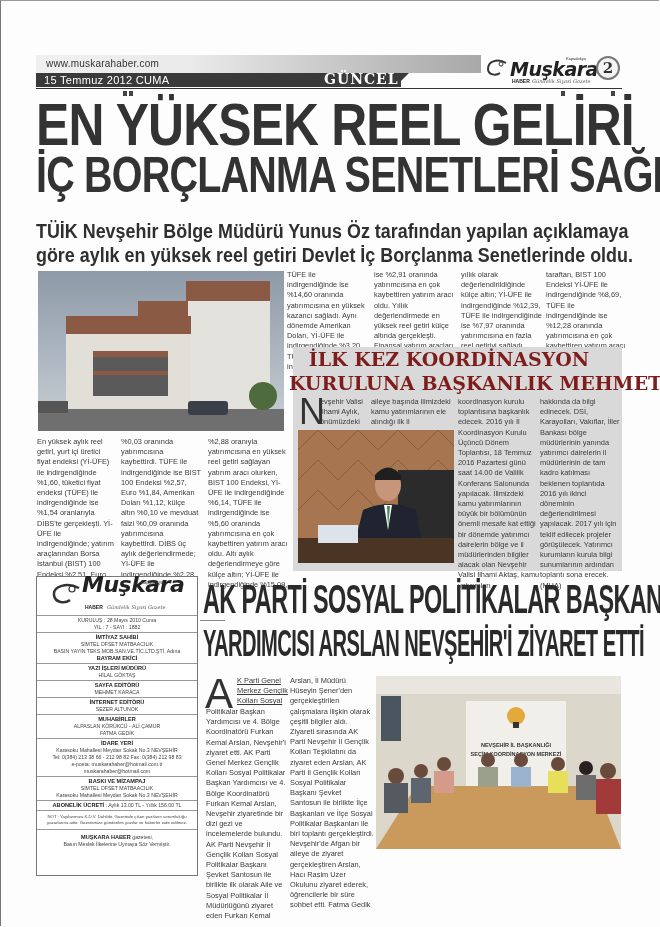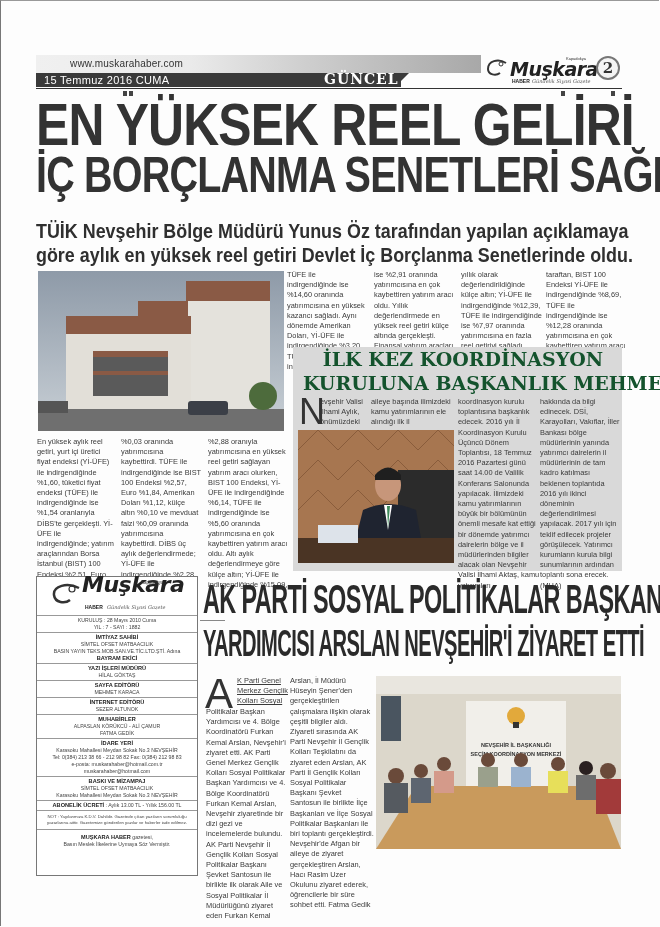--- a/index.html
+++ b/index.html
@@ -1,20 +1,20 @@
 <!DOCTYPE html>
 <html><head>
 <meta charset="utf-8">
 <style>
   html,body{margin:0;padding:0;}
   body{width:660px;height:927px;background:#fdfdfd;position:relative;overflow:hidden;font-family:"Liberation Sans",sans-serif;color:#2b2b2b;}
   .frame{position:absolute;left:0;top:0;width:659px;height:926px;border-top:1px solid #999;border-left:1px solid #777;box-sizing:border-box;}
   .abs{position:absolute;}
   .hdr-greyband{left:36px;top:55px;width:445px;height:18px;background:linear-gradient(90deg,#f0f0f0 0%,#eaeaea 35%,#cfcfcf 60%,#a8a8a8 100%);}
-  .hdr-url{left:46px;top:58px;font-size:10px;color:#333;letter-spacing:0.2px;margin-left:24px;}
+  .hdr-url{left:46px;top:58px;font-size:10px;color:#333;letter-spacing:0.2px;}
   .hdr-dark{left:36px;top:73px;width:365px;height:14px;background:#3a3a3a;}
   .hdr-dark-tri{left:395px;top:73px;width:0;height:0;border-top:14px solid #3a3a3a;border-right:14px solid transparent;}
   .hdr-date{left:44px;top:73px;font-size:11px;color:#fff;line-height:14px;letter-spacing:0.3px;}
   .hdr-sec{left:324px;top:72px;font-size:14px;color:#fff;font-weight:bold;line-height:15px;font-family:"DejaVu Serif",serif;letter-spacing:1px;}
   .hdr-line{left:36px;top:88px;width:586px;height:1px;background:#333;}
   .sq{width:4px;height:5px;background:#444;top:91px;}
   .logo{left:486px;top:56px;width:110px;height:30px;}
   .logo-main{position:absolute;left:24px;top:2px;font-size:19px;font-weight:bold;font-style:italic;color:#222;font-family:"DejaVu Sans",sans-serif;letter-spacing:-0.5px;}
   .logo-haber{position:absolute;left:26px;top:22px;font-size:5px;font-weight:bold;color:#222;}
   .logo-tag{position:absolute;left:46px;top:22px;font-size:5px;font-style:italic;color:#555;font-family:"DejaVu Serif",serif;}
@@ -22,38 +22,38 @@
   .logo-swirl{position:absolute;left:0;top:3px;width:22px;height:18px;}
   .pagenum{left:596px;top:56px;width:24px;height:24px;border:2px solid #777;border-radius:50%;box-sizing:border-box;text-align:center;line-height:21px;font-size:15px;font-weight:bold;font-family:"DejaVu Serif",serif;color:#333;background:#f4f4f4;}
   
   .h1a{left:36px;top:95px;width:590px;font-family:"Liberation Sans",sans-serif;font-weight:bold;font-size:60px;line-height:60px;color:#333;letter-spacing:-1px;transform:scaleX(0.83);transform-origin:left top;white-space:nowrap;}
   .h1b{left:36px;top:150px;font-family:"Liberation Sans",sans-serif;font-weight:bold;font-size:50px;line-height:50px;color:#333;letter-spacing:-1px;transform:scaleX(0.79);transform-origin:left top;white-space:nowrap;}
   .sub{left:36px;font-family:"Liberation Sans",sans-serif;font-weight:bold;font-size:20px;line-height:22px;color:#2f2f2f;transform:scaleX(0.895);transform-origin:left top;white-space:nowrap;}
   
   .col{font-size:7.4px;line-height:10.2px;color:#3a3a3a;font-family:"Liberation Sans",sans-serif;}
   .photo{overflow:hidden;}
   .grey-box{background:#d9d9d9;}
-  .h2{left:303px;font-family:"DejaVu Serif",serif;font-weight:bold;color:#14532d;white-space:nowrap;text-align:center;width:320px;}
+  .h2{left:289px;font-family:"DejaVu Serif",serif;font-weight:bold;color:#7f1d1d;white-space:nowrap;text-align:center;width:320px;}
   .dropcap{font-family:"Liberation Sans",sans-serif;font-size:36px;line-height:30px;color:#333;}
   
   .mast{left:36px;top:576px;width:162px;height:300px;border:1px solid #777;box-sizing:border-box;background:#fff;}
   .mrow{border-bottom:1px solid #999;text-align:center;font-size:5.2px;line-height:7px;color:#444;padding:1px 2px;}
   .mrow b{font-size:5.6px;color:#222;}
   .h3{left:203px;font-family:"Liberation Sans",sans-serif;font-weight:bold;color:#2a2a2a;white-space:nowrap;transform-origin:left top;letter-spacing:-1px;}
 </style>
 </head>
 <body>
 
 <div class="frame"></div>
 
 <div class="abs hdr-greyband"></div>
 <div class="abs hdr-url">www.muskarahaber.com</div>
 <div class="abs hdr-dark"></div>
 <div class="abs hdr-dark-tri"></div>
-<div class="abs hdr-date">15 Temmuz 2016 CUMA</div>
+<div class="abs hdr-date">15 Temmuz 2012 CUMA</div>
 <div class="abs hdr-sec">GÜNCEL</div>
 <div class="abs hdr-line"></div>
 <div class="abs sq" style="left:123px"></div>
 <div class="abs sq" style="left:129px"></div>
 <div class="abs sq" style="left:561px"></div>
 <div class="abs sq" style="left:611px"></div>
 
 <div class="abs logo">
   <svg class="logo-swirl" viewBox="0 0 22 18">
     <path d="M20 4 C12 -1 2 2 2 10 C2 16 10 17 14 14" fill="none" stroke="#333" stroke-width="2"></path>

